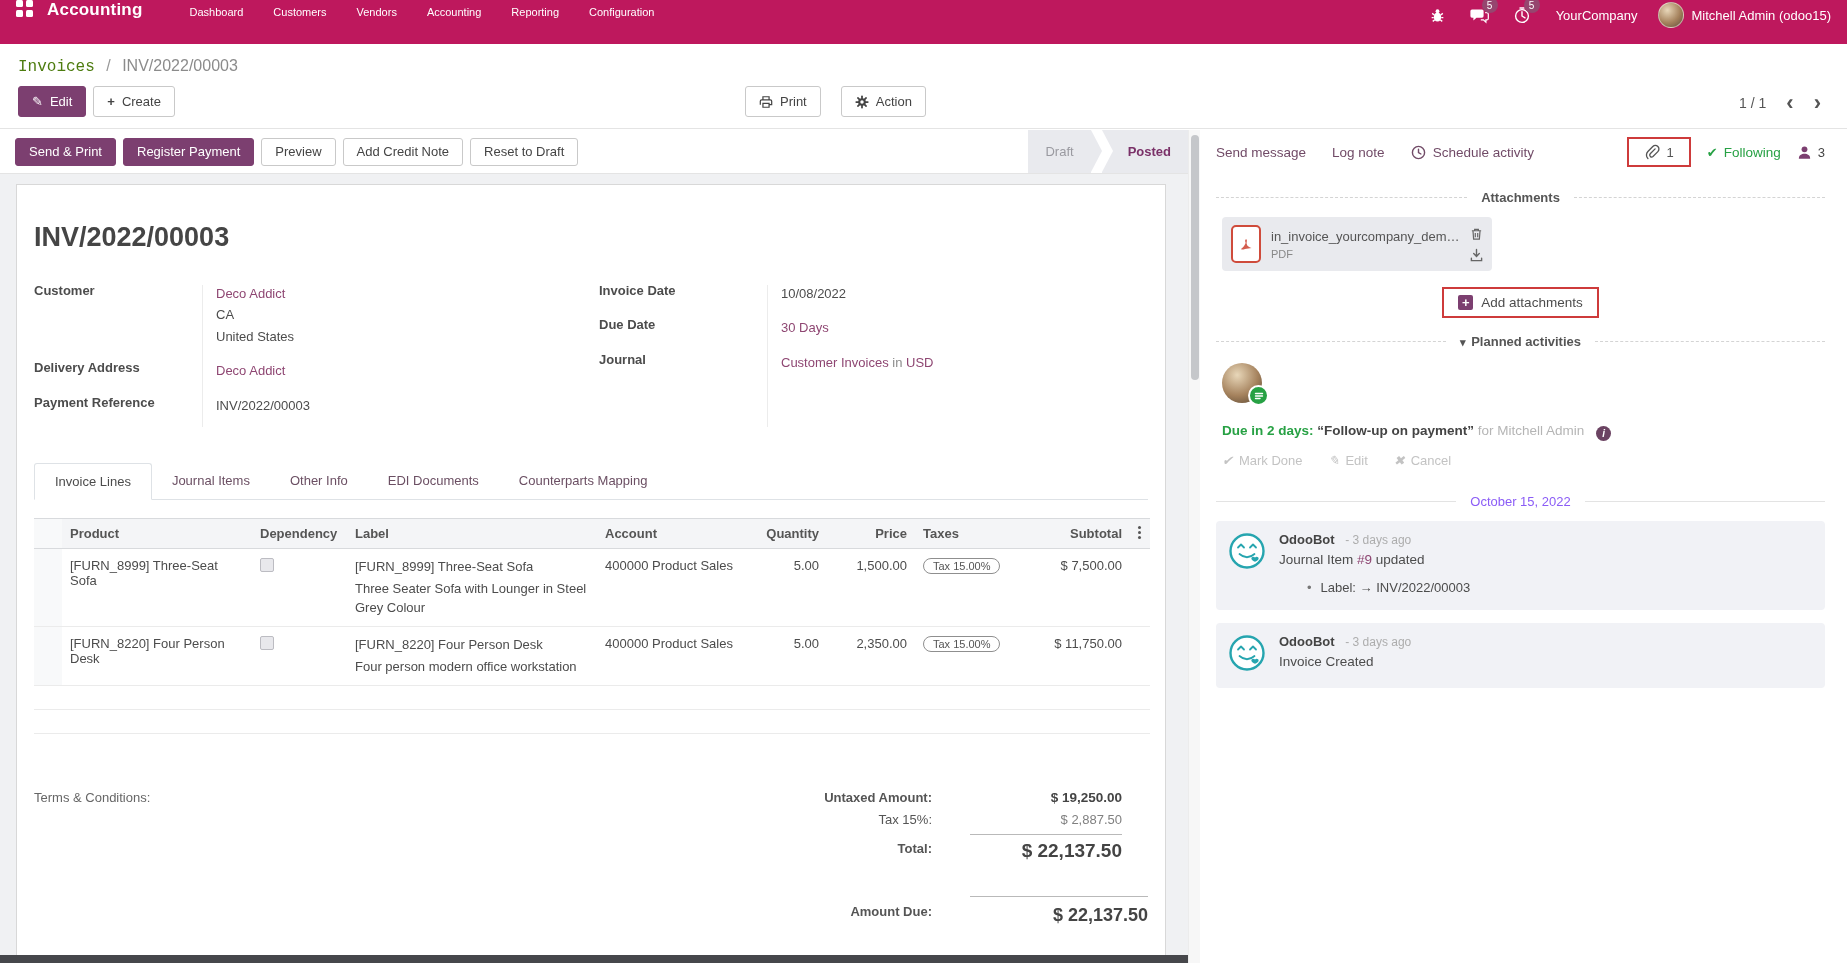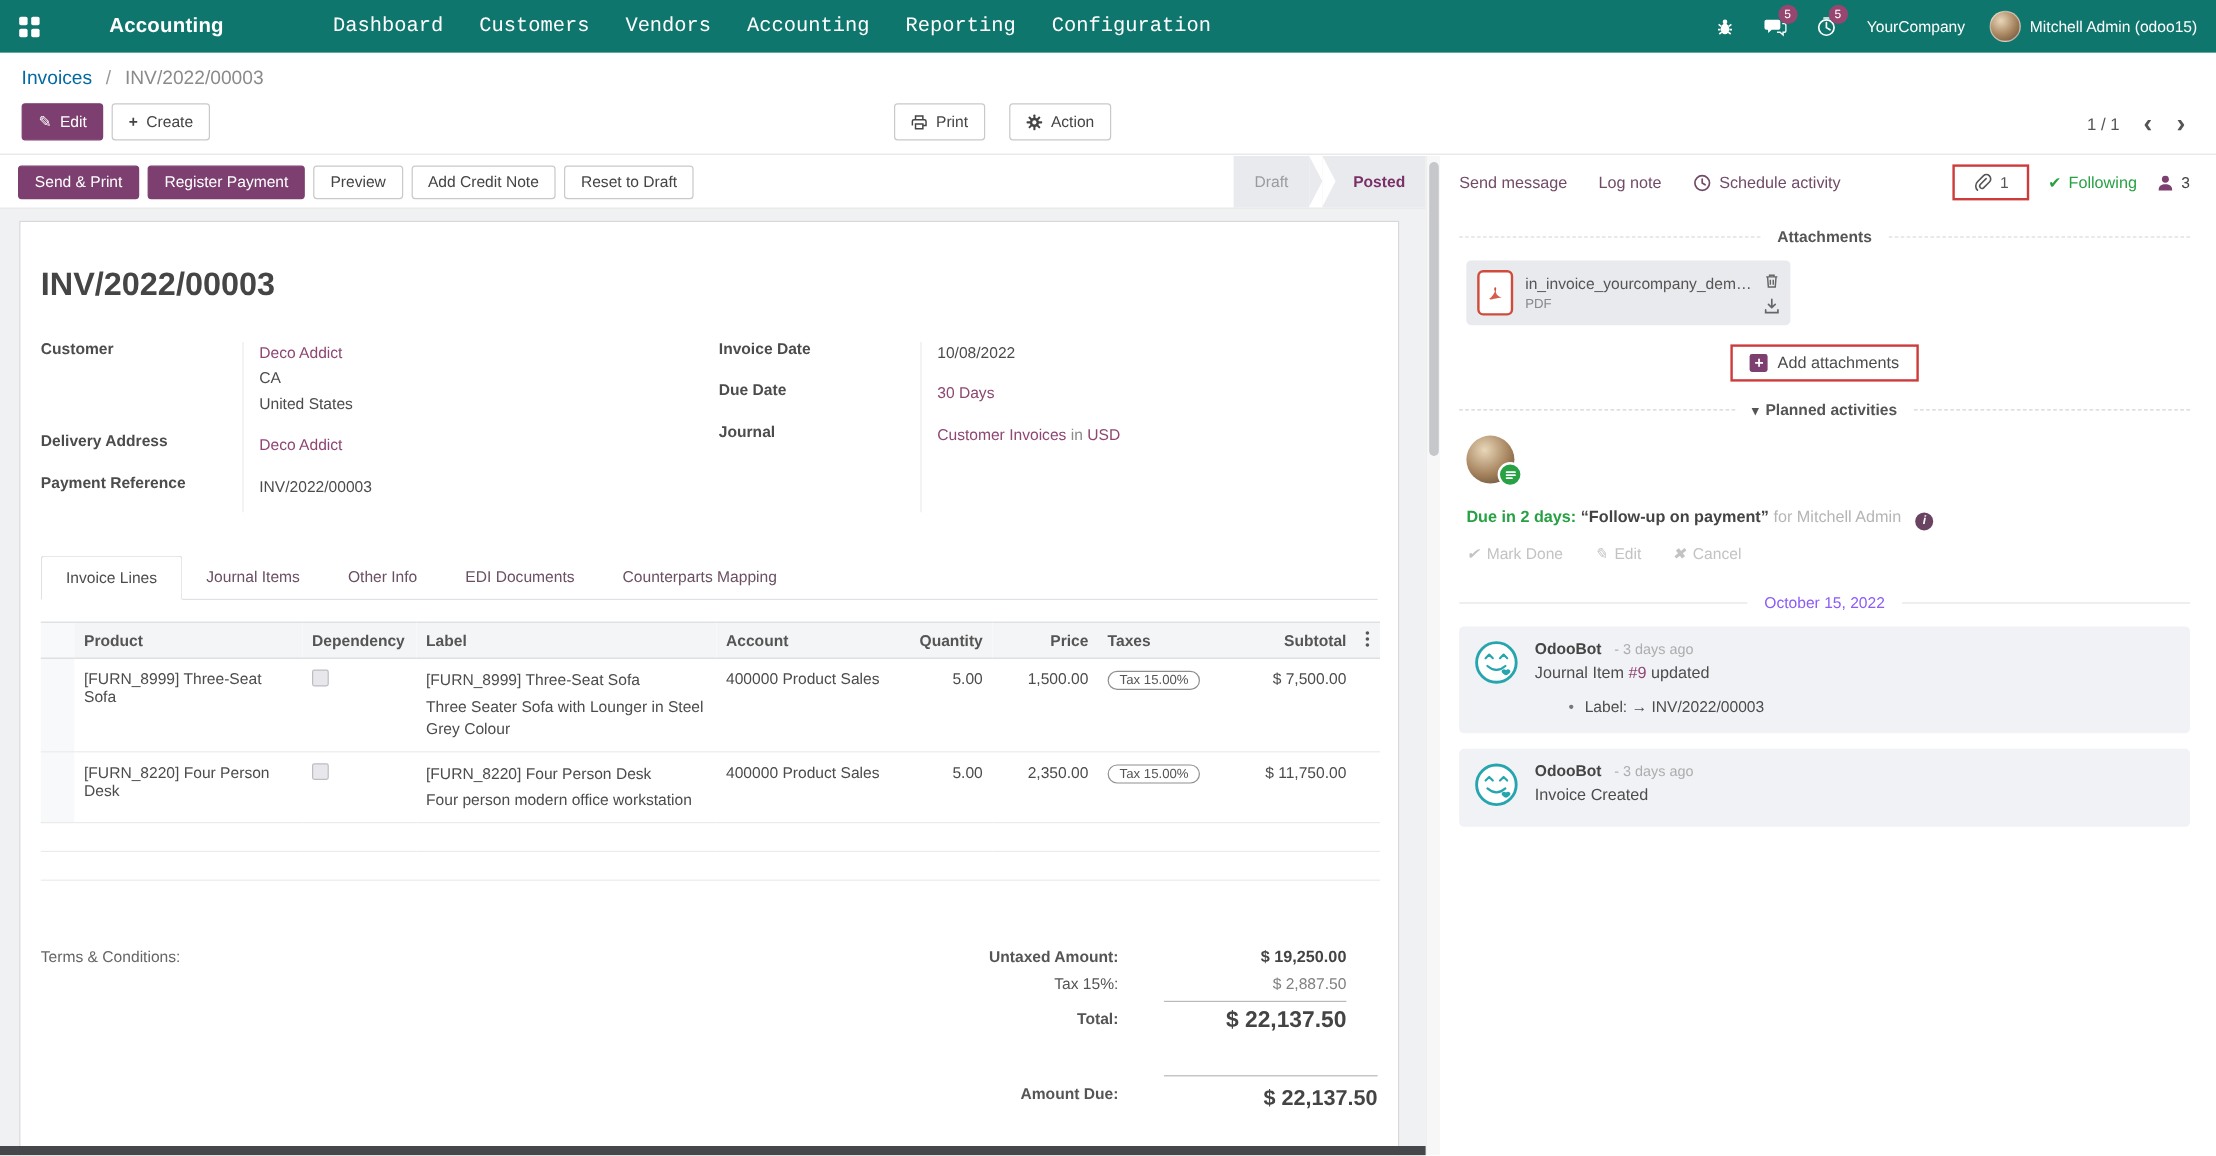--- a/index.html
+++ b/index.html
@@ -2,39 +2,39 @@
 <html><head>
 <meta charset="utf-8">
 <style>
   * { box-sizing: border-box; margin: 0; padding: 0; }
   html,body { background:#fff; }
   .screen {
     position: relative; width: 1847px; height: 963px; overflow: hidden;
     font-family: "Liberation Sans", sans-serif; font-size: 13px; color: #4c4c4c; background:#fff;
   }
   
-  .topbar { position:absolute; top:0; left:0; right:0; height:44px; background:#0f766e;
-    display:flex; align-items:center; padding:0 16px; color:#fff;gap:44px; }
+  .topbar { position:absolute; top:0; left:0; right:0; height:44px; background:#be185d;
+    display:flex; align-items:flex-start; padding:0 16px; color:#fff; }
   .apps-grid { display:grid; grid-template-columns:7px 7px; grid-gap:3px; margin-right:14px; cursor:pointer; }
   .apps-grid i { width:7px; height:7px; background:#fff; border-radius:1.5px; display:block; }
   .app-name { font-size:17px; font-weight:700; margin-right:34px; letter-spacing:.2px; }
   .menu { display:flex; gap:4px; }
-  .menu-item { padding:6px 13px; font-size:17px; cursor:pointer; border-radius:2px;font-family:Liberation Mono, monospace; }
+  .menu-item { padding:6px 13px; font-size:11px; cursor:pointer; border-radius:2px; }
   .systray { margin-left:auto; display:flex; align-items:center; gap:6px; }
   .tray-icon { position:relative; width:36px; height:30px; display:flex; align-items:center; justify-content:center; cursor:pointer; }
   .badge { position:absolute; top:-3px; right:0; background:#96466F; color:#fff; font-size:10px;
     min-width:16px; height:16px; border-radius:50%; display:flex; align-items:center; justify-content:center; }
   .company { font-size:13px; margin:0 14px 0 10px; cursor:pointer; }
   .user { display:flex; align-items:center; gap:8px; font-size:13px; cursor:pointer; }
   .avatar-sm { width:26px; height:26px; border-radius:50%;
     background: radial-gradient(circle at 35% 30%, #e8d7b9, #a5825d 55%, #5d4a38); border:1px solid rgba(255,255,255,.5); }
   
   .control-panel { position:absolute; top:44px; left:0; right:0; height:85px; background:#fff; border-bottom:1px solid #e4e4e4; }
   .breadcrumb { position:absolute; left:18px; top:13px; font-size:16px; }
-  .breadcrumb .parent { color:#0369a1; cursor:pointer; }
+  .breadcrumb .parent { color:#4d7c0f; cursor:pointer;font-family:Liberation Mono, monospace; }
   .breadcrumb .sep { color:#999; margin:0 7px; }
   .breadcrumb .current { color:#8b8b8b; }
   .btn { display:inline-flex; align-items:center; gap:7px; height:31px; padding:0 13px; font-size:13px;
     border:1px solid #c9c9c9; background:#fff; color:#444; border-radius:3px; cursor:pointer; font-family:inherit; white-space:nowrap; }
   .btn.primary { background:#7C3F70; border-color:#7C3F70; color:#fff; }
   .cp-buttons { position:absolute; left:18px; top:42px; display:flex; gap:7px; }
   .cp-center  { position:absolute; left:745px; top:42px; display:flex; gap:20px; }
   .pager { position:absolute; right:26px; top:48px; display:flex; align-items:center; gap:20px; color:#555; font-size:14px; }
   .pager .chev { font-size:22px; line-height:1; color:#555; cursor:pointer; font-weight:700; }
   

